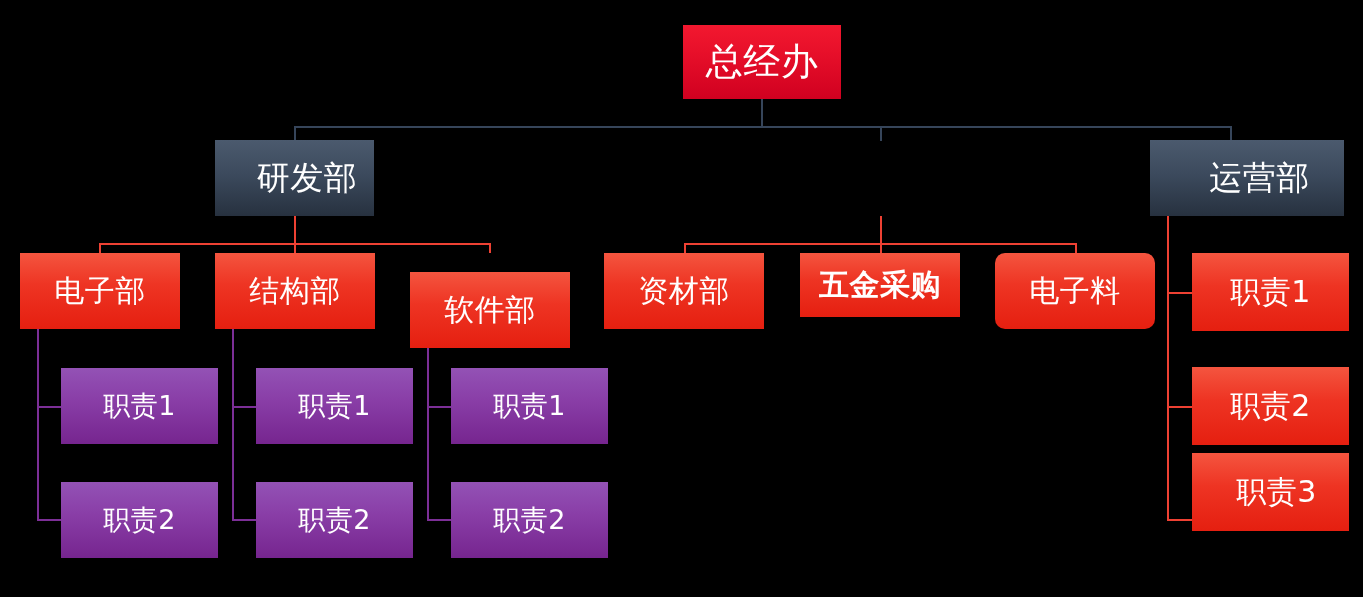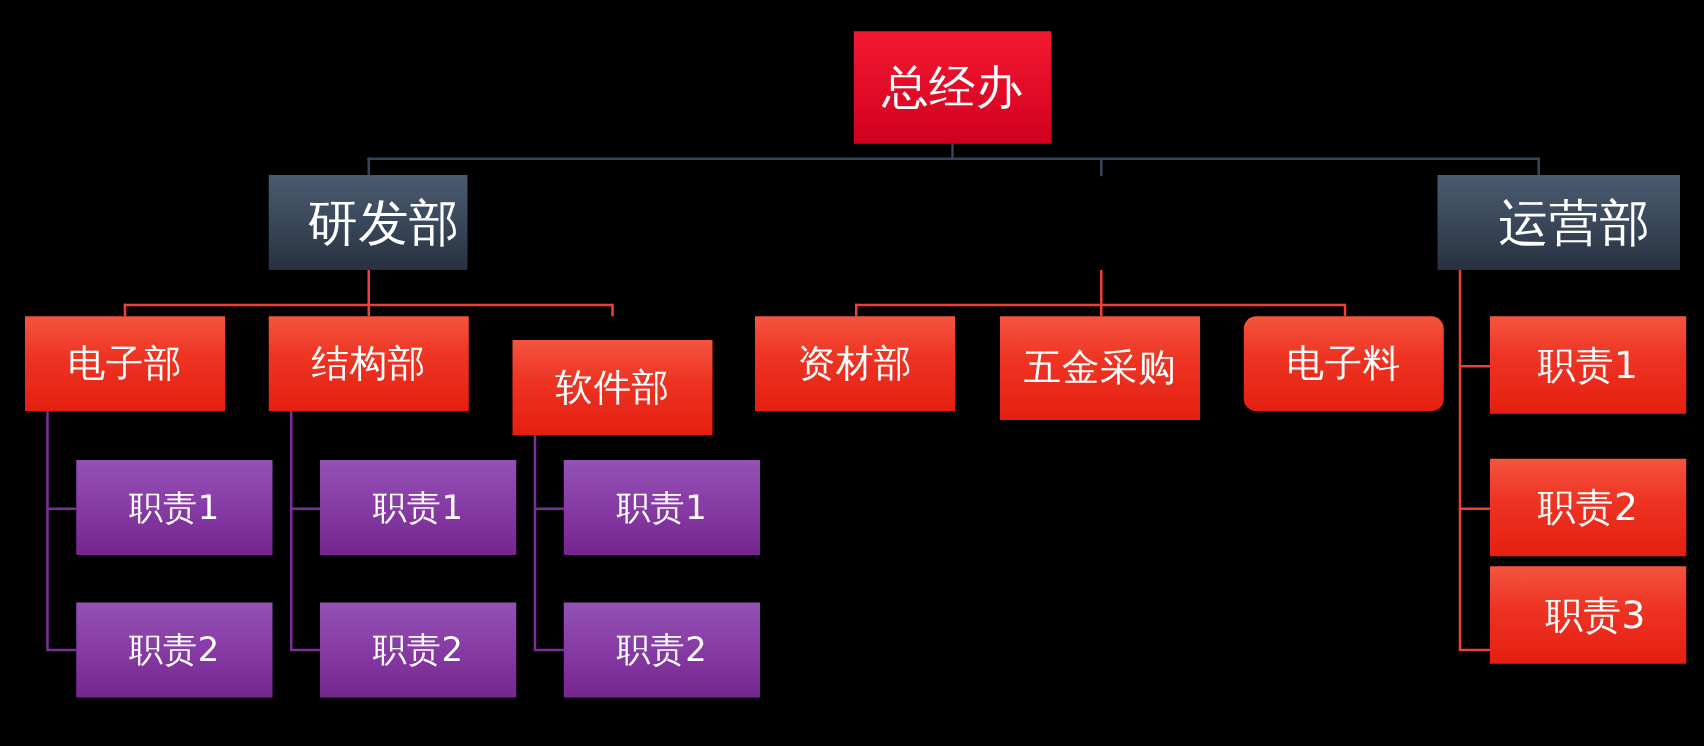--- a/index.html
+++ b/index.html
@@ -28,21 +28,21 @@
     box-sizing: border-box;
     letter-spacing: 0.5px;
   }
   
   .node.root {
     background: linear-gradient(180deg, #f2182f 0%, #e8102a 35%, #d00020 100%);
     font-size: 37px;
   }
   .node.dept {
     background: linear-gradient(180deg, #4b5a6e 0%, #3c4a5d 45%, #27313f 100%);
-    font-size: 40px;
+    font-size: 33px;
     padding-left: 25px;
   }
   .node.red {
     background: linear-gradient(180deg, #f4553f 0%, #ee3423 42%, #e51f10 100%);
     font-size: 30px;
   }
   .node.purple {
     background: linear-gradient(180deg, #9352b5 0%, #8a3fa8 40%, #76258f 100%);
     font-size: 27px;
   }
@@ -89,31 +89,31 @@
 
   <div class="line v purple" style="left:427px; top:328px; height:192px;"></div>
   <div class="line h purple" style="left:427px; top:406px; width:24px;"></div>
   <div class="line h purple" style="left:427px; top:519px; width:24px;"></div>
 
   <div class="line v red" style="left:1167px; top:216px; height:304px;"></div>
   <div class="line h red" style="left:1167px; top:292px; width:25px;"></div>
   <div class="line h red" style="left:1167px; top:406px; width:25px;"></div>
   <div class="line h red" style="left:1167px; top:519px; width:25px;"></div>
 
-  <div class="node root" style="left:683px; top:25px; width:158px; height:90px;">总经办</div>
+  <div class="node root" style="left:683px; top:25px; width:158px; height:74px;">总经办</div>
 
   <div class="node dept" style="left:215px; top:140px; width:159px; height:76px;">研发部</div>
   <div class="node dept" style="left:1150px; top:140px; width:194px; height:76px;">运营部</div>
 
   <div class="node red" style="left:20px; top:253px; width:160px; height:76px;text-align:center;">电子部</div>
   <div class="node red" style="left:215px; top:253px; width:160px; height:76px;">结构部</div>
   <div class="node red" style="left:410px; top:253px; width:160px; height:76px;margin-top:19px;">软件部</div>
 
   <div class="node red" style="left:604px; top:253px; width:160px; height:76px;">资材部</div>
-  <div class="node red" style="left:800px; top:253px; width:160px; height:83px;">五金采购</div>
+  <div class="node red" style="left:800px; top:253px; width:160px; height:64px;font-weight:bold;">五金采购</div>
   <div class="node red" style="left:995px; top:253px; width:160px; height:76px;border-radius:10px;">电子料</div>
 
   <div class="node purple" style="left:61px; top:368px; width:157px; height:76px;">职责1</div>
   <div class="node purple" style="left:61px; top:482px; width:157px; height:76px;">职责2</div>
 
   <div class="node purple" style="left:256px; top:368px; width:157px; height:76px;">职责1</div>
   <div class="node purple" style="left:256px; top:482px; width:157px; height:76px;">职责2</div>
 
   <div class="node purple" style="left:451px; top:368px; width:157px; height:76px;">职责1</div>
   <div class="node purple" style="left:451px; top:482px; width:157px; height:76px;">职责2</div>

